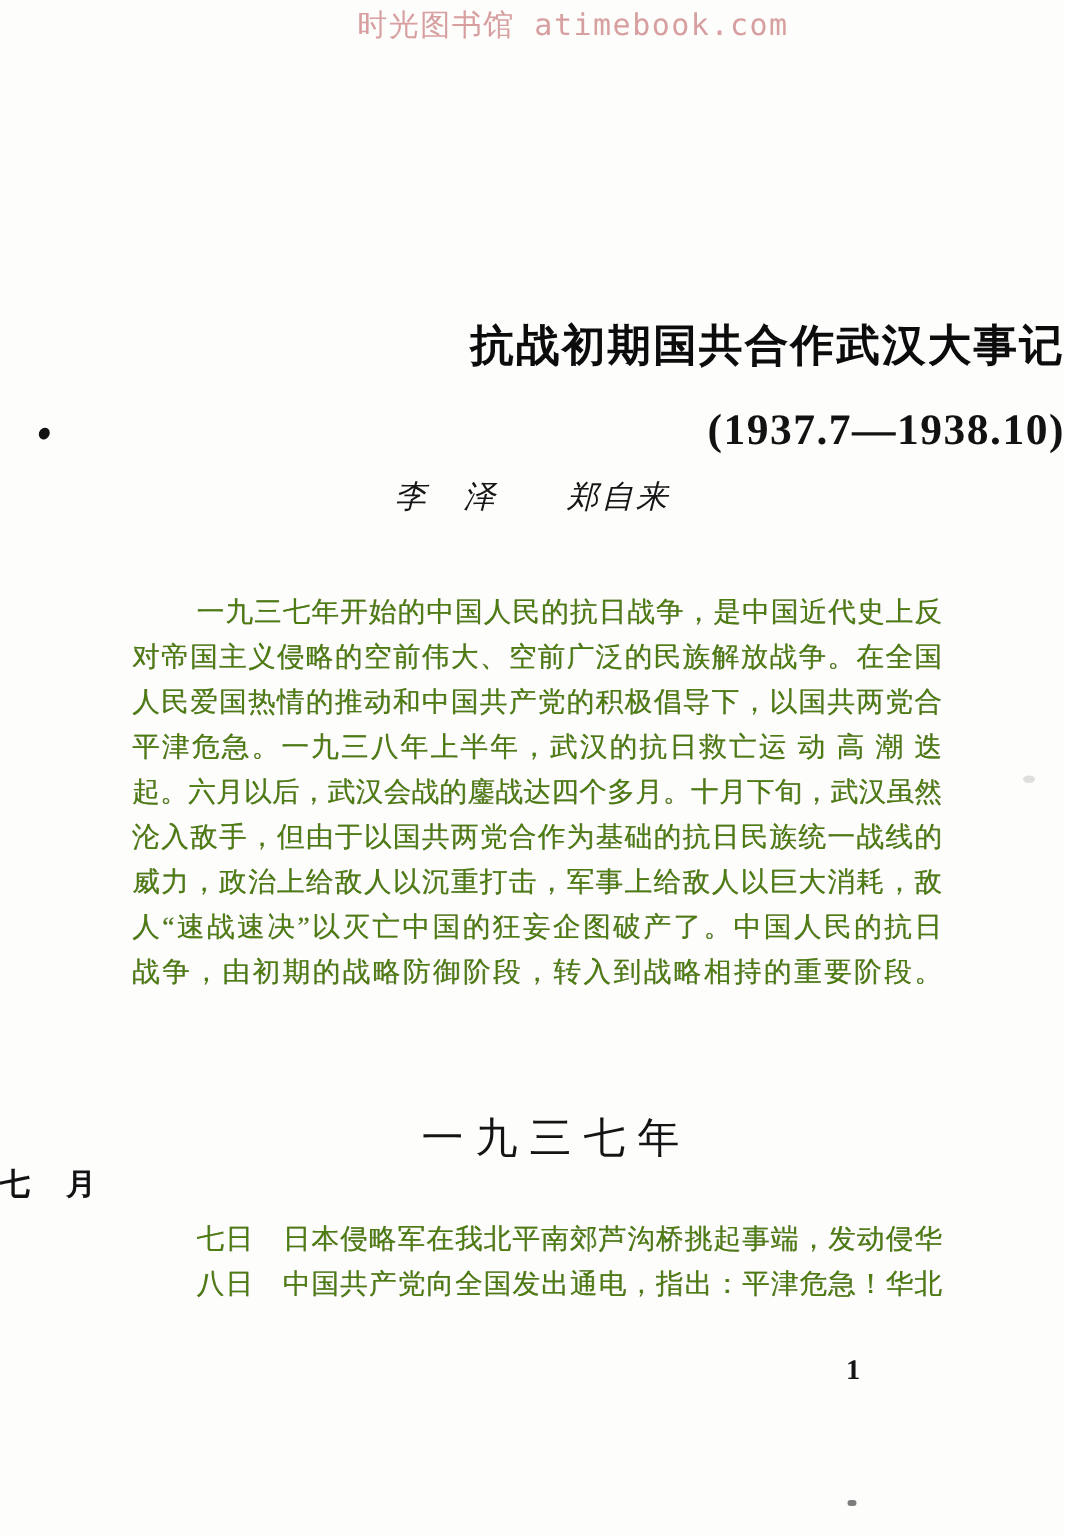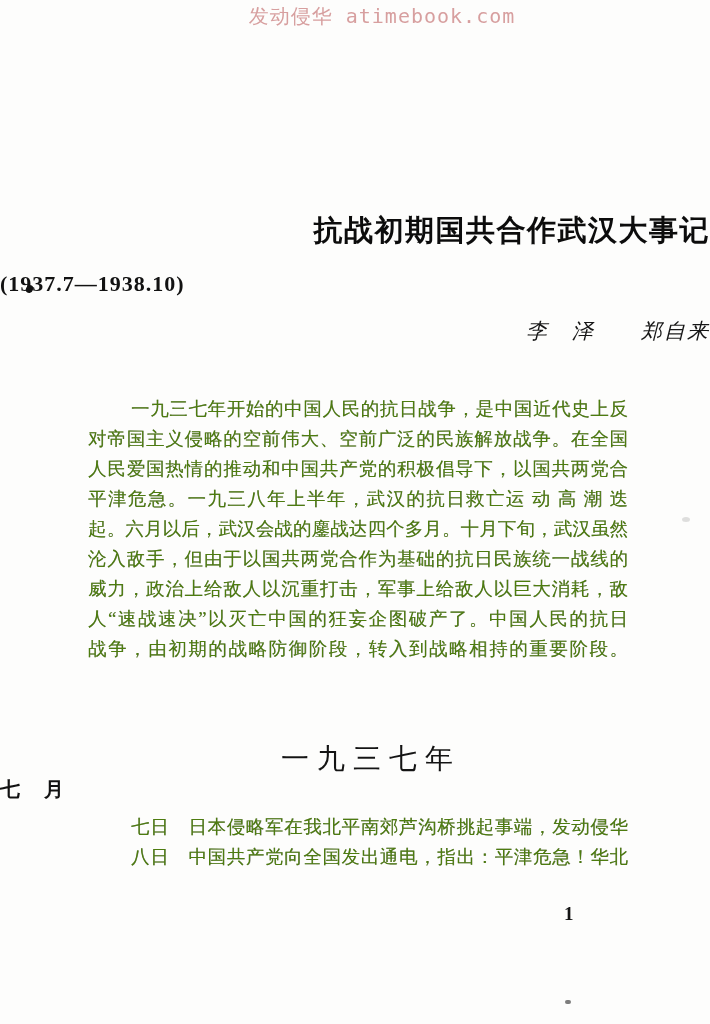--- a/index.html
+++ b/index.html
@@ -40,32 +40,32 @@
     font-size: 29px;
     font-weight: 800;
     letter-spacing: 1.5px;
     color: #0c0c0c;
   }
   .period {
     position: absolute;
     top: 271px;
     left: 0;
     width: 100%;
-    text-align: left;
-    font-size: 22px;
+    text-align: right;
+    font-size: 29px;
     font-weight: 700;
     letter-spacing: 1px;
     color: #121212;
   }
   .authors {
     position: absolute;
     top: 317px;
     left: 0;
     width: 100%;
-    text-align: right;
+    text-align: center;
     font-size: 21px;
     font-style: italic;
     letter-spacing: 2px;
     color: #161616;
   }
   .textblock {
     position: absolute;
     left: 88px;
     width: 540px;
   }
@@ -146,21 +146,21 @@
     opacity: 0.12;
     border-radius: 50%;
   }
 </style>
 </head>
 <body>
 
 <div class="page">
 
   <div class="watermark" style="color: rgb(215, 159, 159);">
-    <span>发动侵华 atimebook.com</span>
+    <span>时光图书馆 atimebook.com</span>
   </div>
 
   <h1 class="title">抗战初期国共合作武汉大事记</h1>
 
   <div class="period">(1937.7—1938.10)</div>
 
   <div class="authors">李　泽　　郑自来</div>
 
   <section class="textblock intro">
     <div class="line indent">一九三七年开始的中国人民的抗日战争，是中国近代史上反</div>

